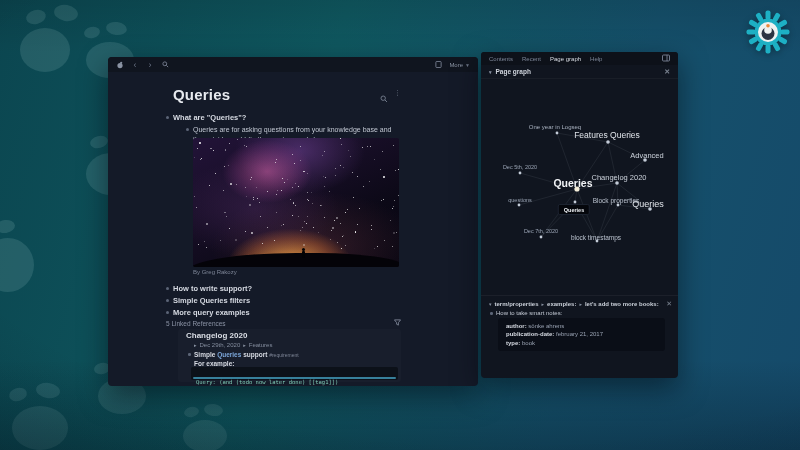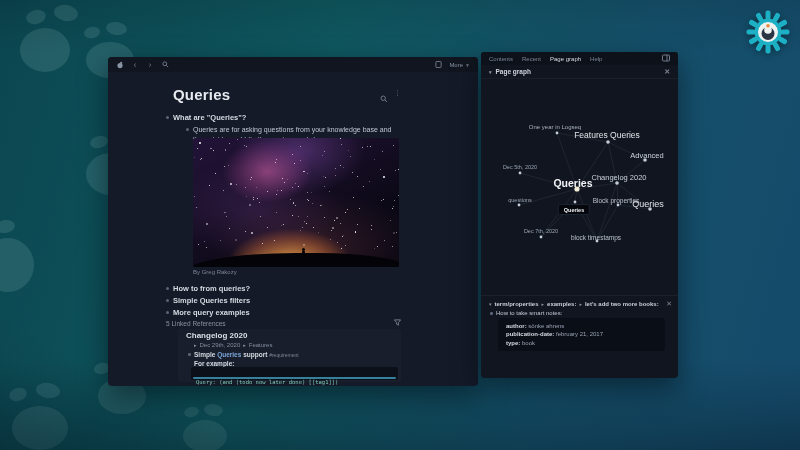--- a/index.html
+++ b/index.html
@@ -339,21 +339,21 @@
         <div class="star" style="left: 98.5478px; top: 77.1008px; width: 1px; height: 1px; opacity: 0.96042;"></div>
         <div class="star" style="left: 136.001px; top: 52.5857px; width: 1px; height: 1px; opacity: 0.514683;"></div>
         <div class="star" style="left: 66.3963px; top: 64.055px; width: 1px; height: 1px; opacity: 0.71482;"></div>
       </div>
     <div class="ground"></div>
     <div class="person"></div>
   </div>
   <div class="abs caption">By Greg Rakozy</div>
 
   <div class="abs li bold" style="top:227px; left:65px;">
-    <span class="bullet-dot"></span><span>How to from queries?</span>
+    <span class="bullet-dot"></span><span>How to write support?</span>
   </div>
   <div class="abs li bold" style="top:239px; left:65px;">
     <span class="bullet-dot"></span><span>Simple Queries filters</span>
   </div>
   <div class="abs li bold" style="top:251px; left:65px;">
     <span class="bullet-dot"></span><span>More query examples</span>
   </div>
 
   <div class="abs lr-head">
     <span>5 Linked References</span>

